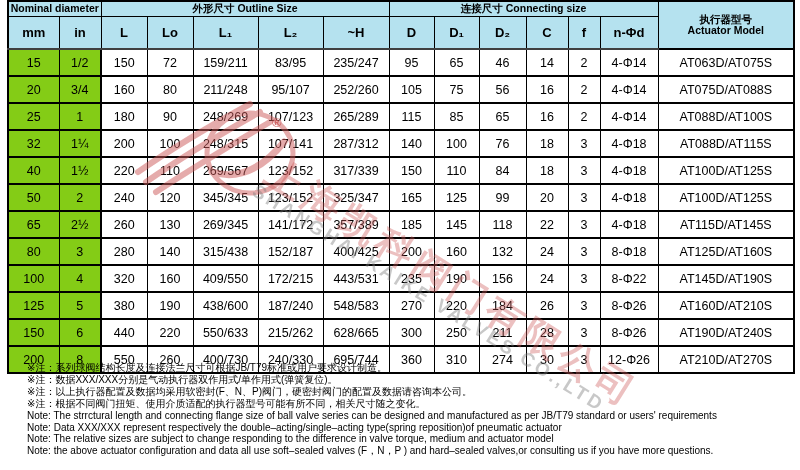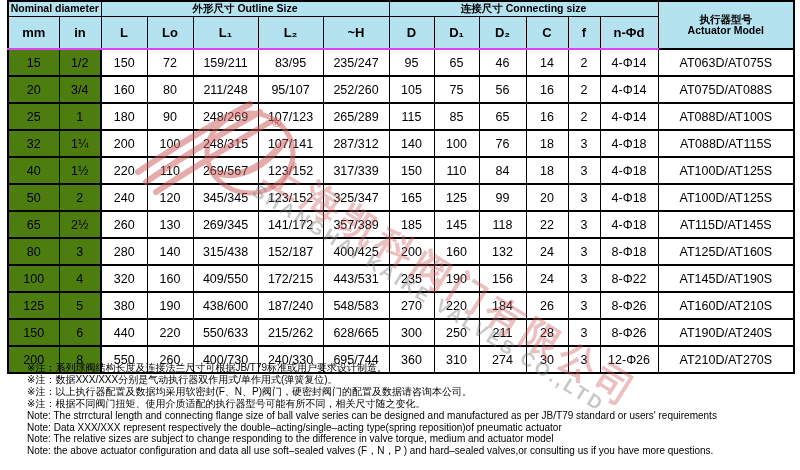--- a/index.html
+++ b/index.html
@@ -15,28 +15,28 @@
     border:2px solid #000;
   }
   .spec th,.spec td{
     border:1px solid #000;text-align:center;vertical-align:middle;
     padding:0;overflow:hidden;white-space:nowrap;
   }
   .spec thead th{background:#b5e2ef;font-weight:bold;}
   tr.h1{height:15px;}
   tr.h1 th{font-size:10.5px;line-height:11px;}
   tr.h2{height:33px;}
-  tr.h2 th{font-size:13px;border-bottom:2px solid #d946ef;}
+  tr.h2 th{font-size:13px;border-bottom:2px solid #404040;}
   th.actuator{font-size:11px;line-height:13px;text-align:center;}
   .spec tbody td{
     font-size:12.5px;height:25px;background:#fff;
     border-top:2px solid #000;
   }
   .spec tbody tr:last-child td{border-bottom:2px solid #000;}
-  .spec td.blue{background:#4d7c0f;}
+  .spec td.blue{background:#84cc16;}
   .spec td.thickL{border-left:2px solid #000;}
   
   .notes{position:absolute;left:27px;top:362px;width:790px;}
   .notes div{font-size:10px;line-height:11.9px;white-space:nowrap;}
   
   .watermark{position:absolute;left:0;top:0;width:800px;height:470px;pointer-events:none;z-index:5;}
   .wm-cn{
     position:absolute;left:283px;top:148px;
     transform:rotate(32deg);transform-origin:0 0;
     font-size:38px;font-weight:bold;letter-spacing:5px;

